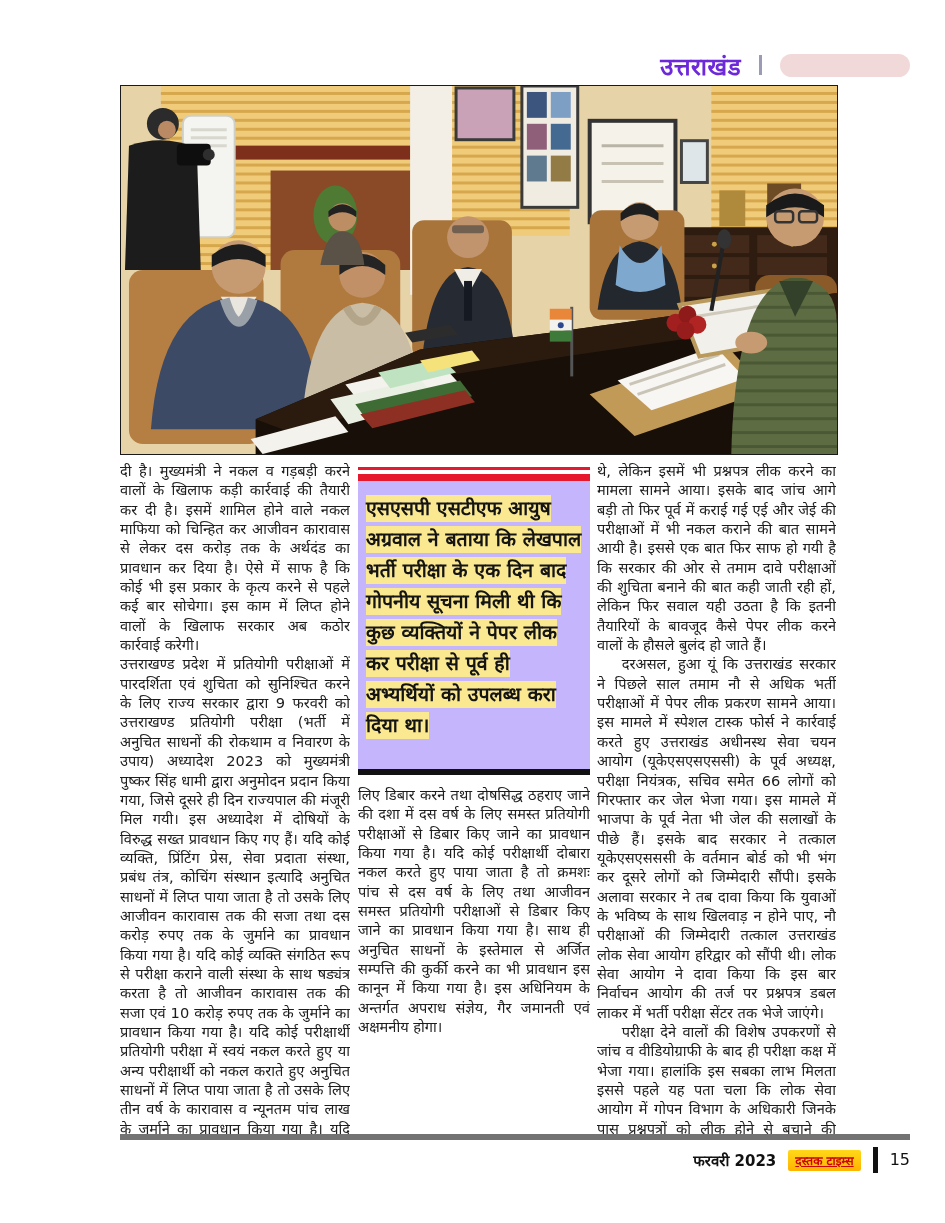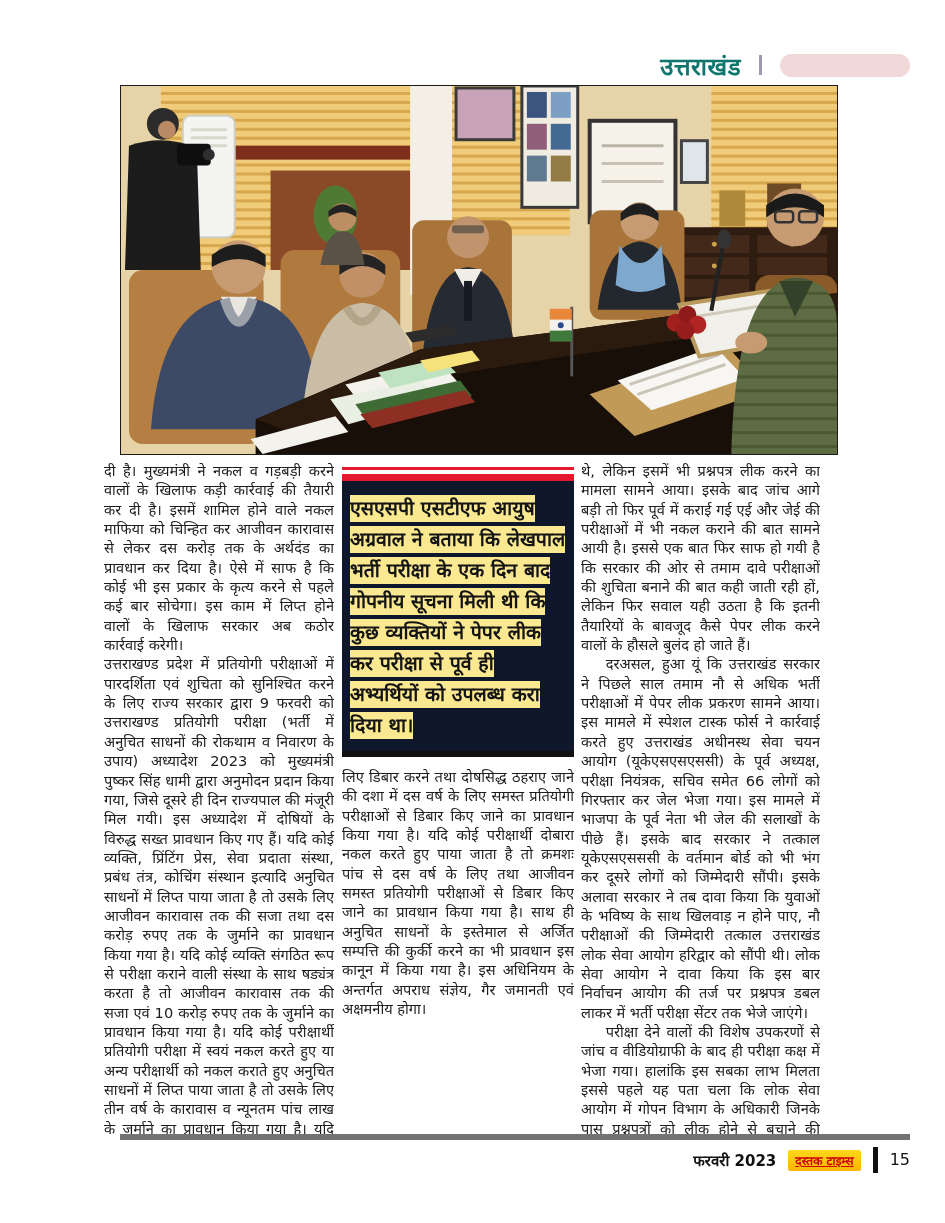--- a/index.html
+++ b/index.html
@@ -12,53 +12,53 @@
     overflow:hidden;
   }
   .page{position:absolute;inset:0;}
 
   
   .hdr{
     position:absolute;top:50px;left:560px;width:350px;height:30px;
     display:flex;align-items:center;justify-content:flex-end;gap:18px;
   }
   .section-title{
-    color:#0f766e;font-weight:bold;font-size:24px;letter-spacing:.5px;
+    color:#6d28d9;font-weight:bold;font-size:24px;letter-spacing:.5px;
     font-family:"DejaVu Sans",sans-serif;
   }
   .hdr-divider{width:3px;height:20px;background:#9b9bb5;display:inline-block;}
   .masthead-pill{
     width:130px;height:23px;border-radius:12px;background:#f2d9d9;display:inline-block;
   }
 
   
   .photo{
     position:absolute;left:120px;top:85px;width:718px;height:370px;
     border:1px solid #1a1a1a;margin:0;box-sizing:border-box;overflow:hidden;
     background:#e7d3a8;
   }
   .photo svg{display:block;width:100%;height:100%;}
 
   
-  .cols{position:absolute;left:104px;top:461px;width:716px;height:676px;}
+  .cols{position:absolute;left:120px;top:461px;width:716px;height:676px;}
   .col{position:absolute;top:0;height:676px;overflow:hidden;text-align:justify;}
   .col-1{left:0;width:230px;}
   .col-2{left:238px;width:232px;}
   .col-3{left:477px;width:239px;}
   .col p{
     margin:0;font-size:14.6px;line-height:19.35px;
     text-justify:inter-word;
   }
   .col p.ind{text-indent:1.7em;}
 
   
   .pq{margin:6px 0 10px 0;}
   .pq-topline{height:3px;background:#e5182e;margin-bottom:4px;}
   .pq-topbar{height:7px;background:#e5182e;}
-  .pq-body{background:#0f172a;padding:12px 8px 10px 8px;}
+  .pq-body{background:#c4b5fd;padding:12px 8px 28px 8px;}
   .pq-body p{
     margin:0;font-size:19.5px;line-height:31px;font-weight:bold;color:#141414;
     text-align:left;
   }
   .pq-body p span{background:#fbe992;box-decoration-break:clone;-webkit-box-decoration-break:clone;padding:2px 0;}
   .pq-botbar{height:6px;background:#111111;}
 
   
   .ftr{
     position:absolute;left:120px;top:1134px;width:790px;

